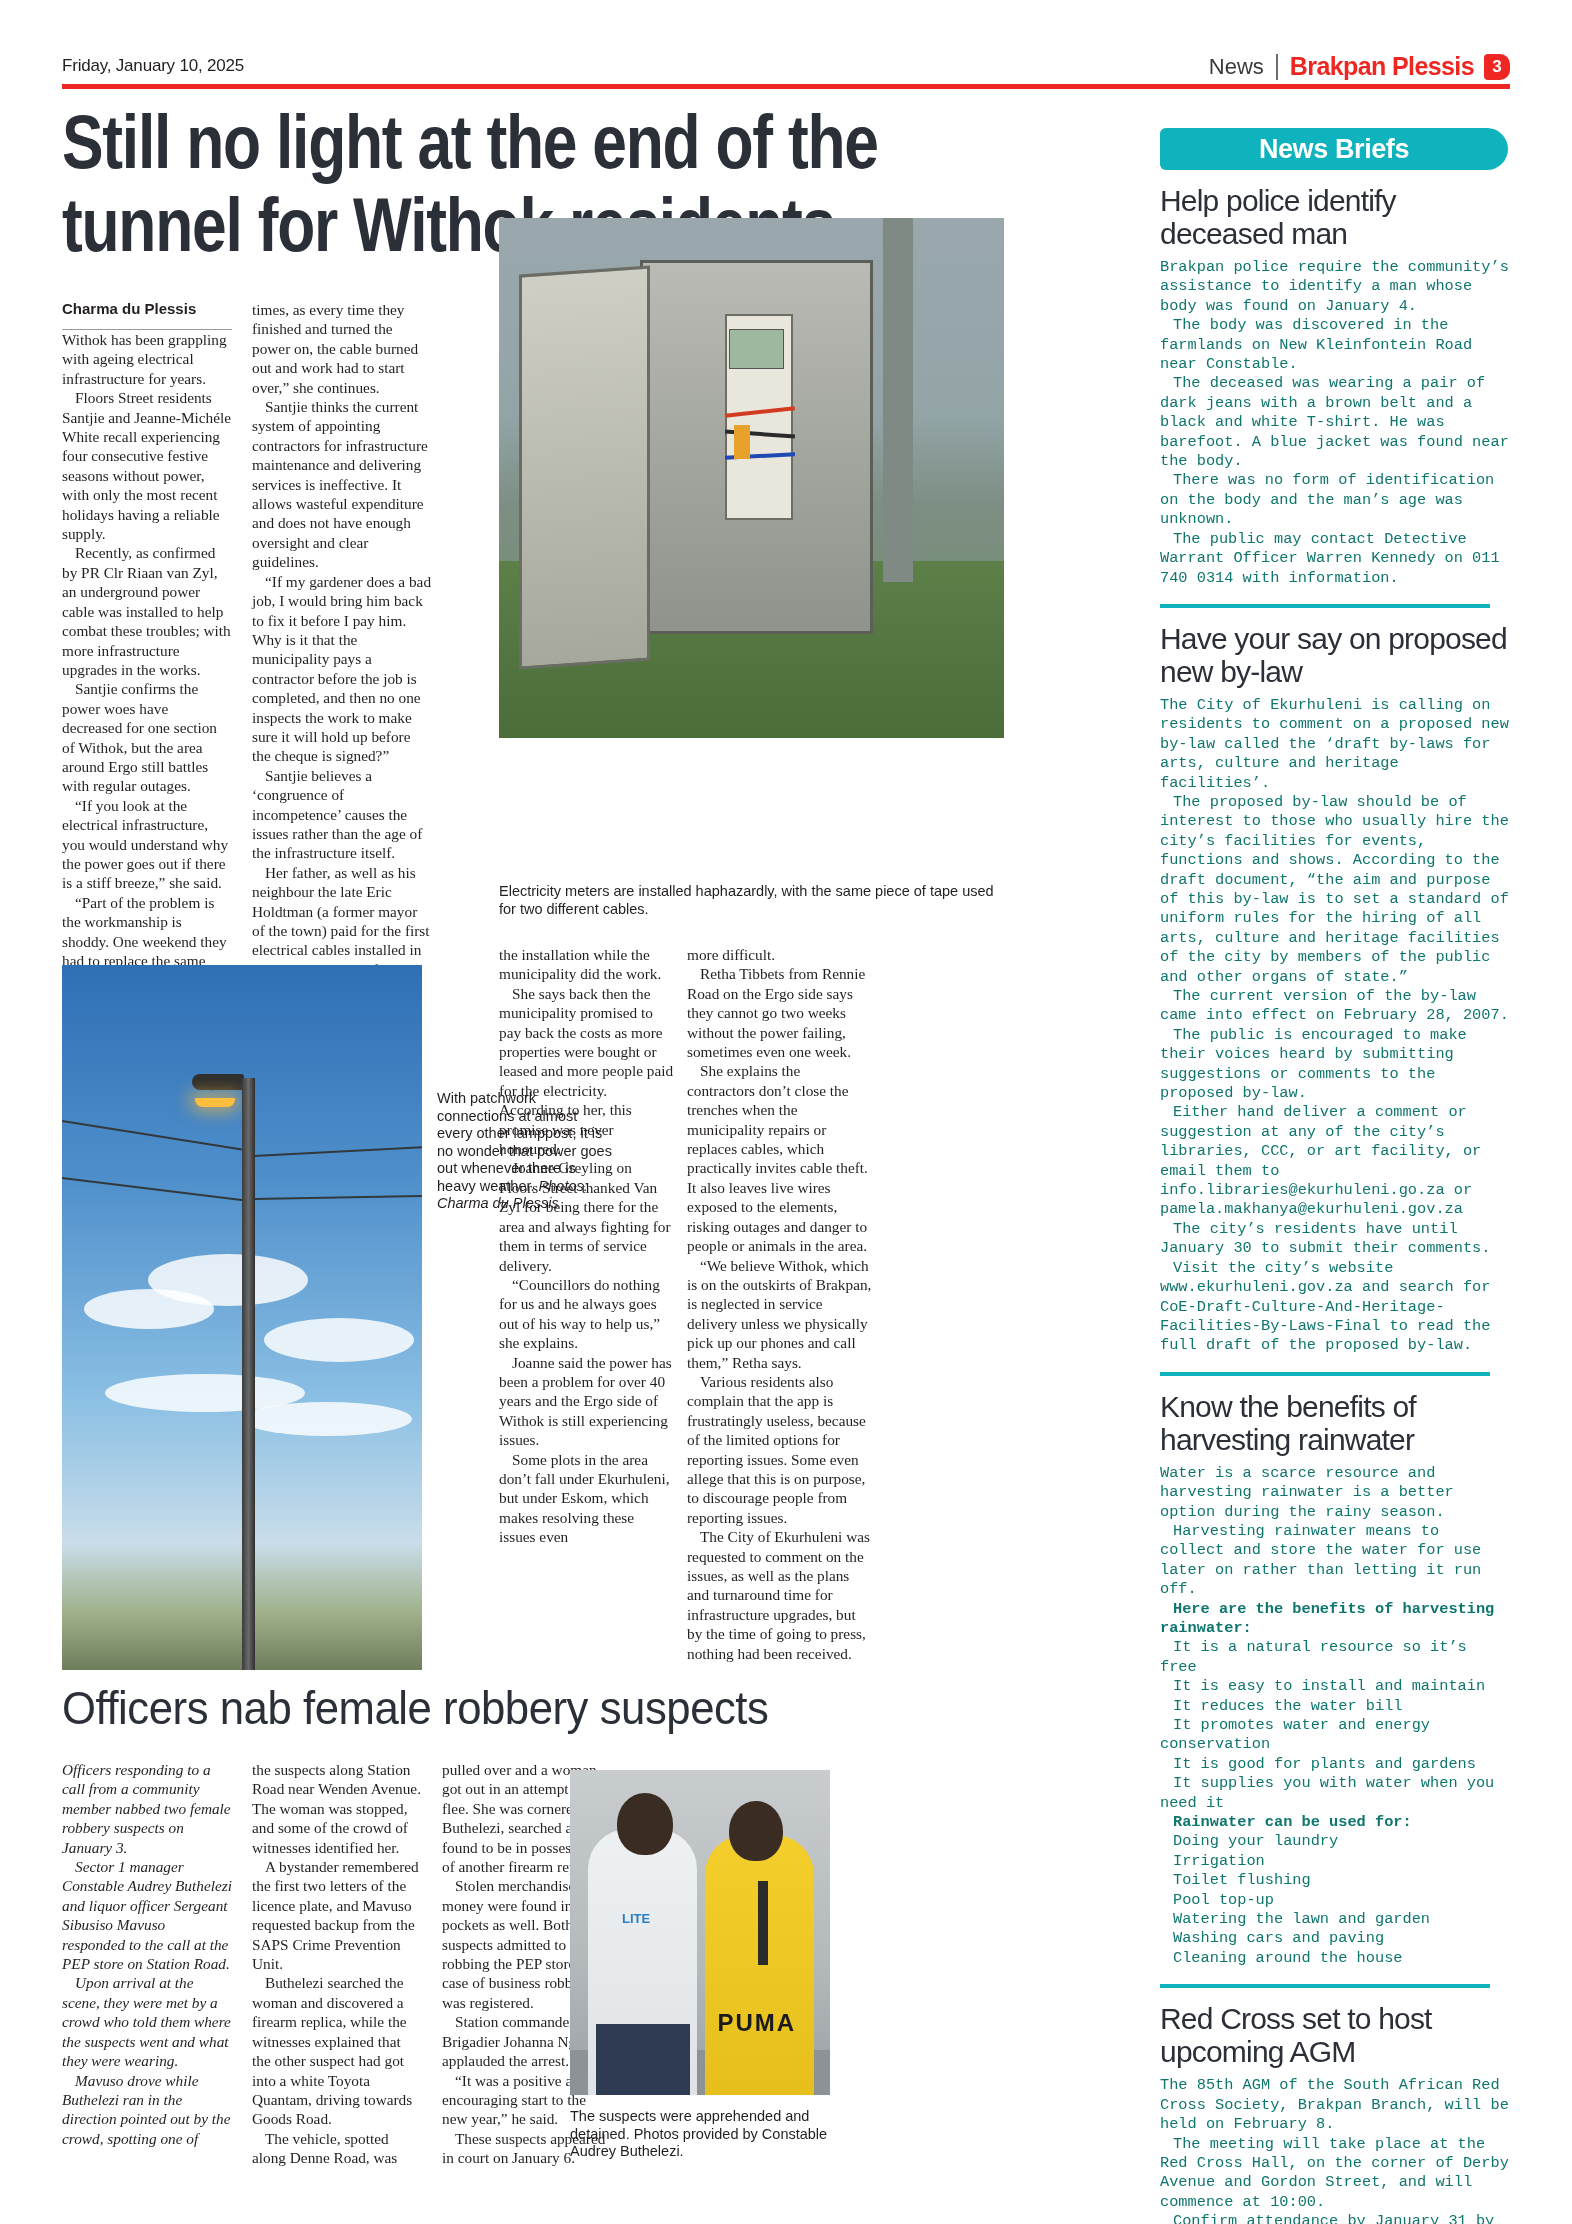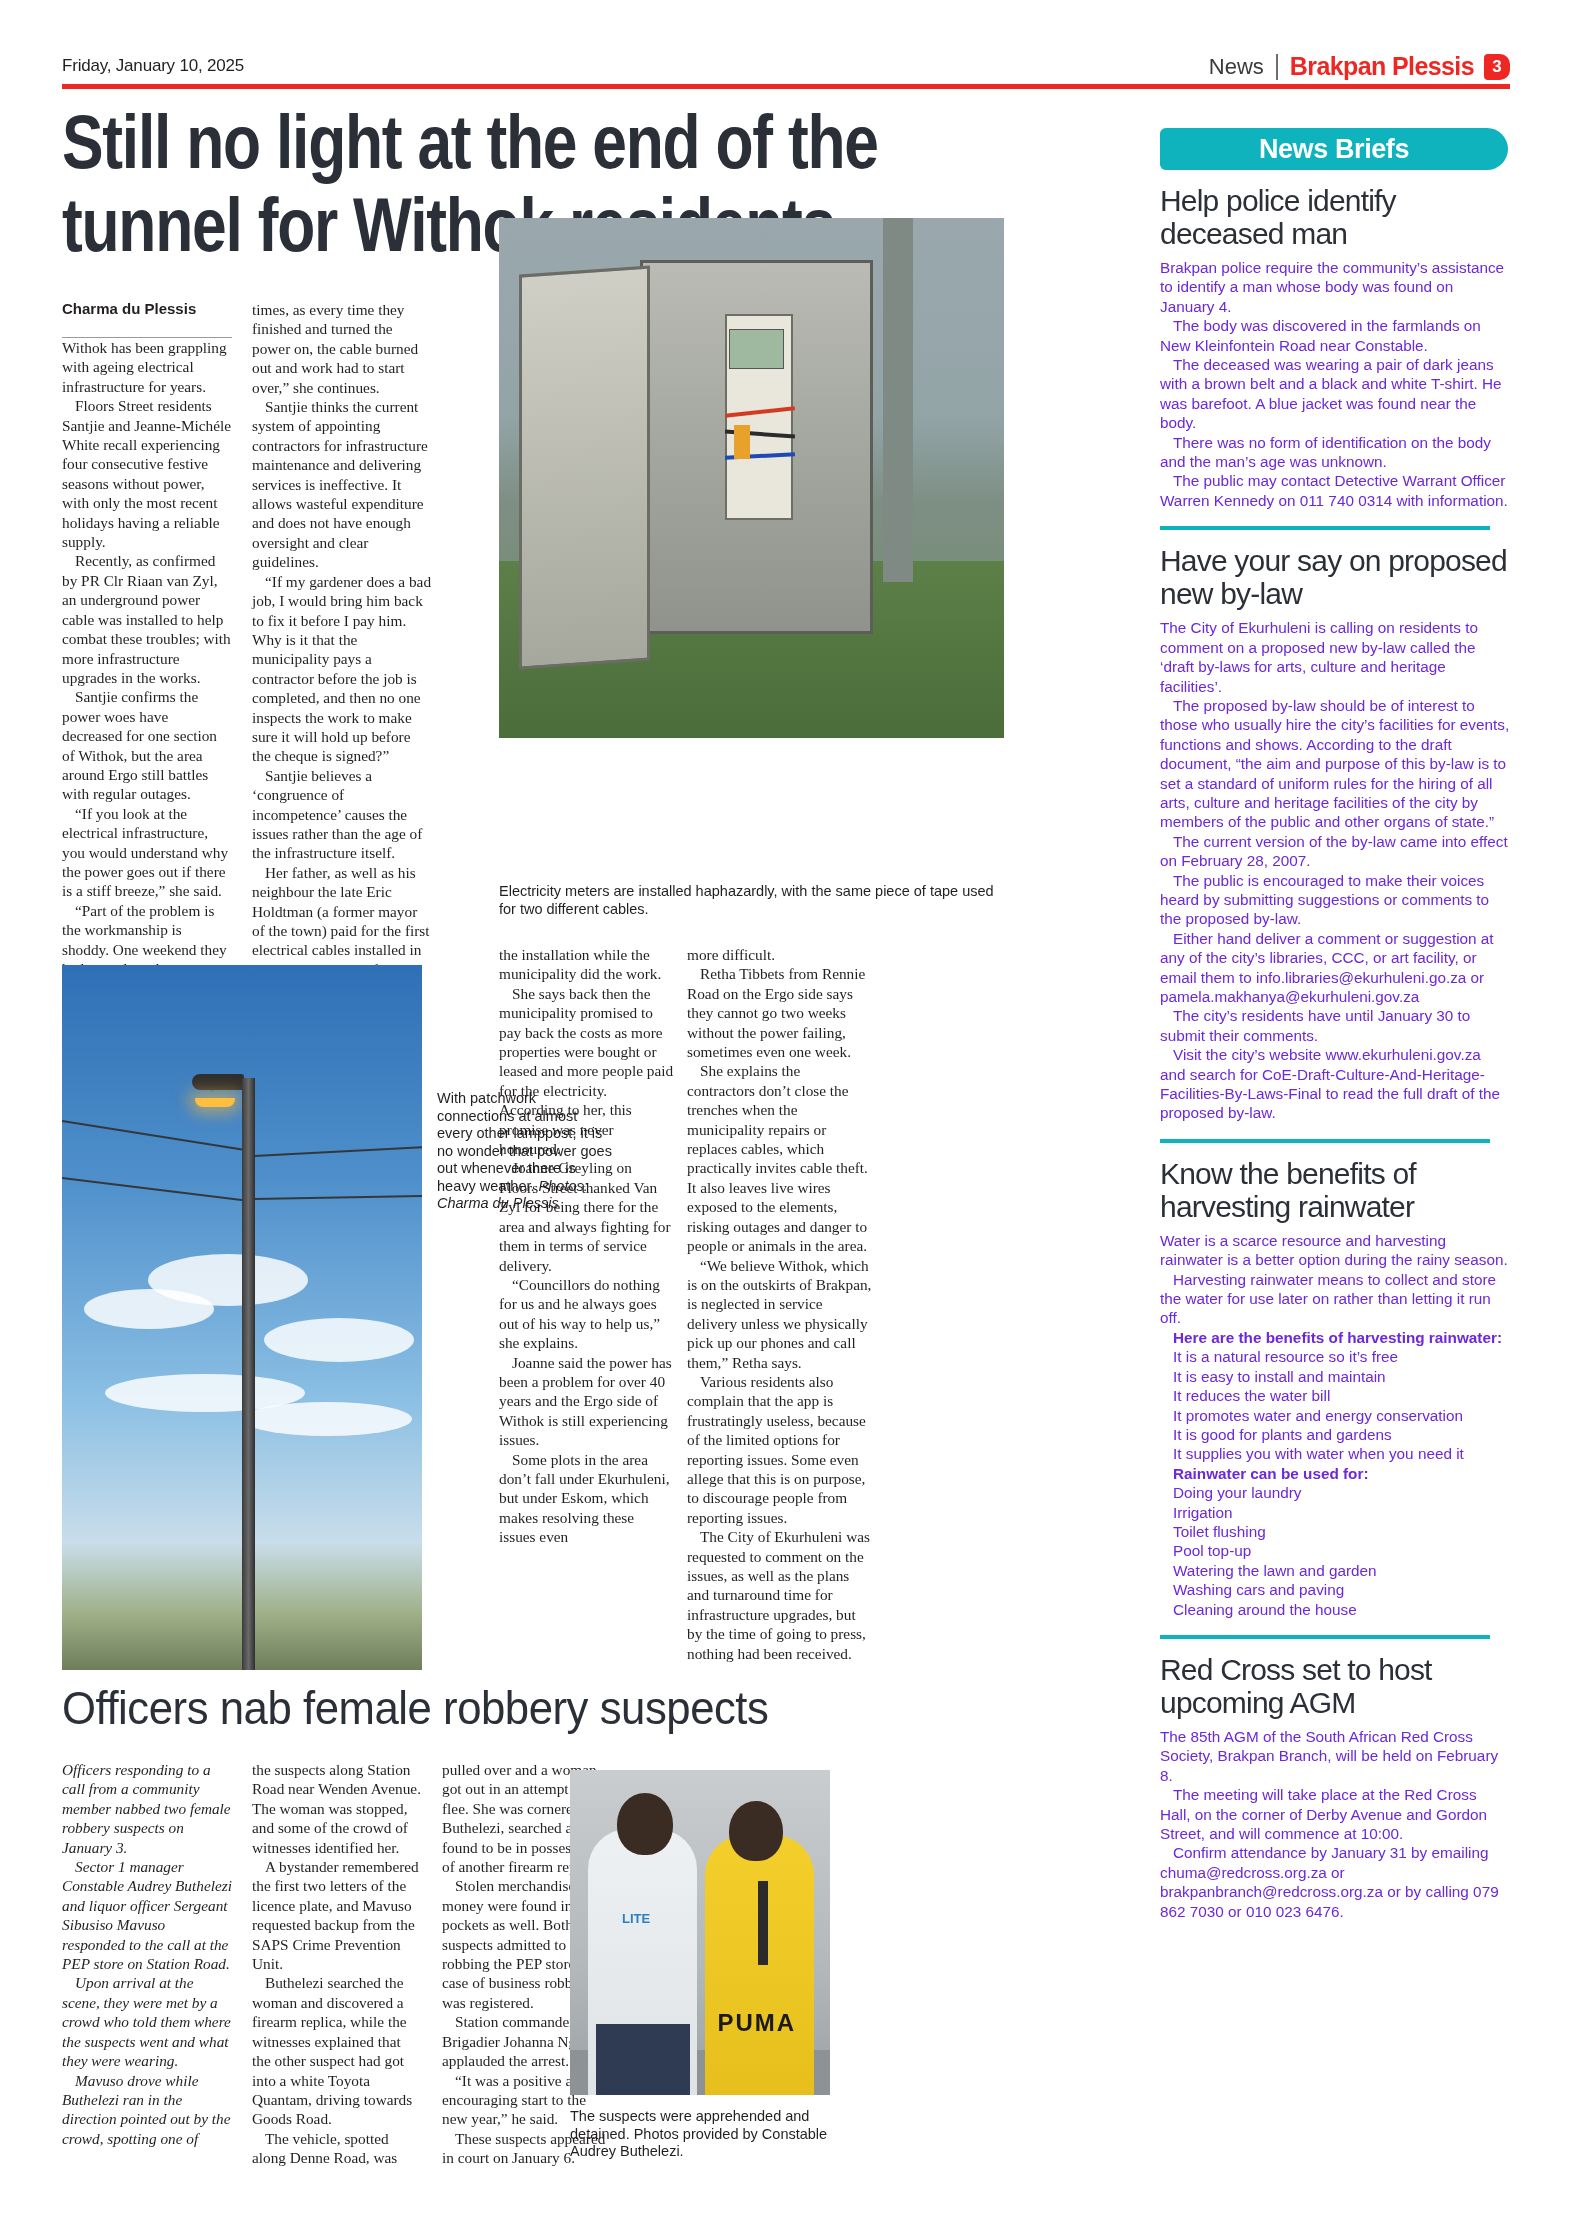--- a/index.html
+++ b/index.html
@@ -55,21 +55,21 @@
     color:#2b2f38;
     width:1000px;
     transform:scaleX(0.82);
     transform-origin:left top;
     white-space:pre-line;
   }
 
   .byline {
     font-family:"Liberation Sans", sans-serif;
     font-weight:bold; font-size:15px; color:#231f20;
-    padding-bottom:20px;
+    padding-bottom:12px;
     border-bottom:1.5px solid #9a9a9a;
     width:170px;
   }
 
   .col-text { font-family:"Liberation Serif", serif; font-size:15.3px; line-height:19.4px; text-align:left; color:#231f20; }
   .col-text p { margin:0; text-indent:13px; }
   .col-text p.first { text-indent:0; }
 
   
   .s1 { position:absolute; left:62px; top:300px; width:1030px; height:600px; }
@@ -127,21 +127,21 @@
     color:#ffffff; font-family:"Liberation Sans", sans-serif;
     font-weight:bold; font-size:27px; letter-spacing:-0.4px;
   }
   .brief { margin-top:14px; }
   .brief h3 {
     margin:0 0 8px 0;
     font-family:"Liberation Sans", sans-serif;
     font-weight:normal; font-size:30px; line-height:33px;
     color:#2b2f38; letter-spacing:-0.8px;
   }
-  .brief .body { font-family:Liberation Sans, sans-serif; font-size:15.3px; line-height:19.4px; color:#6d28d9; }
+  .brief .body { font-family:Liberation Mono, monospace; font-size:15.3px; line-height:19.4px; color:#0f766e; }
   .brief .body p { margin:0; text-indent:13px; }
   .brief .body p.first { text-indent:0; }
   .brief .body p.bold { font-weight:bold; text-indent:13px; }
   .brief .body p.item { text-indent:13px; }
   .divider-teal { height:4px; background:#0fb3bd; margin:16px 0 14px 0; width:330px; }
 
   
   .meterbox { position:absolute; inset:0; }
   .mb-wall { position:absolute; inset:0; background:linear-gradient(#9aa8ae 0%, #93a4a7 38%, #7d8f84 55%, #6f8a63 100%); }
   .mb-green { position:absolute; left:0; bottom:0; width:100%; height:34%;

